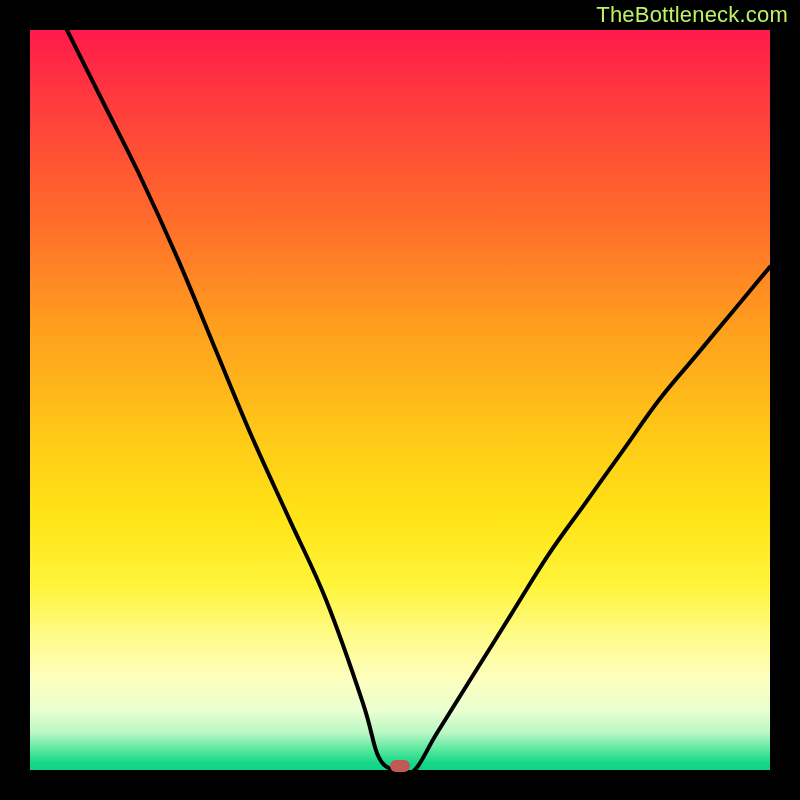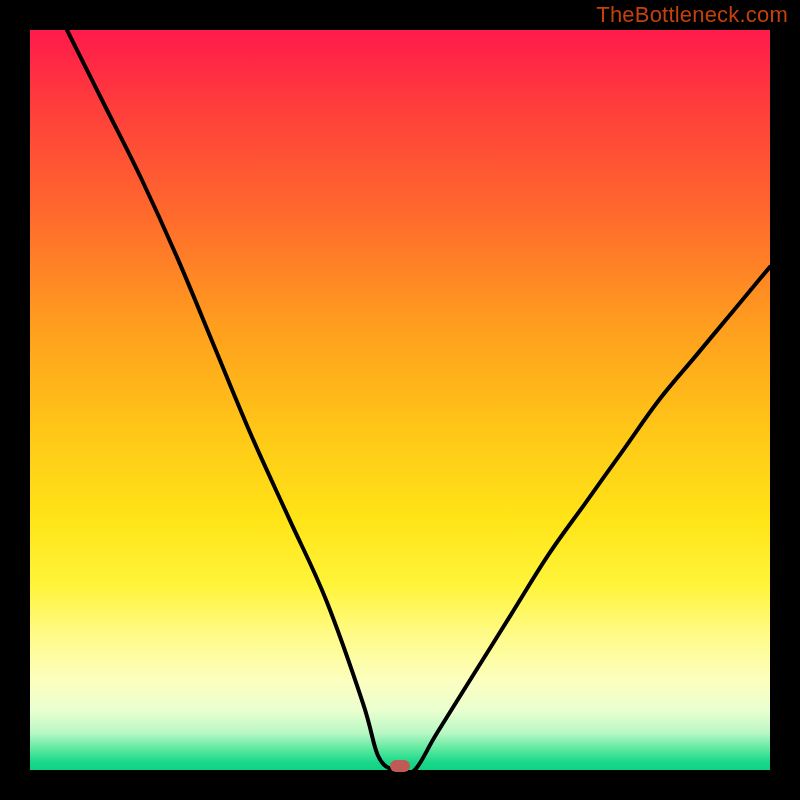--- a/index.html
+++ b/index.html
@@ -16,21 +16,21 @@
     left: 0;
     top: 0;
     width: 800px;
     height: 800px;
     background: #000;
   }
   .watermark {
     position: absolute;
     top: 2px;
     right: 12px;
-    color: #c2410c;
+    color: #bef264;
     font-size: 22px;
     font-weight: 400;
     letter-spacing: 0.2px;
   }
   .plot-area {
     position: absolute;
     left: 30px;
     top: 30px;
     width: 740px;
     height: 740px;

